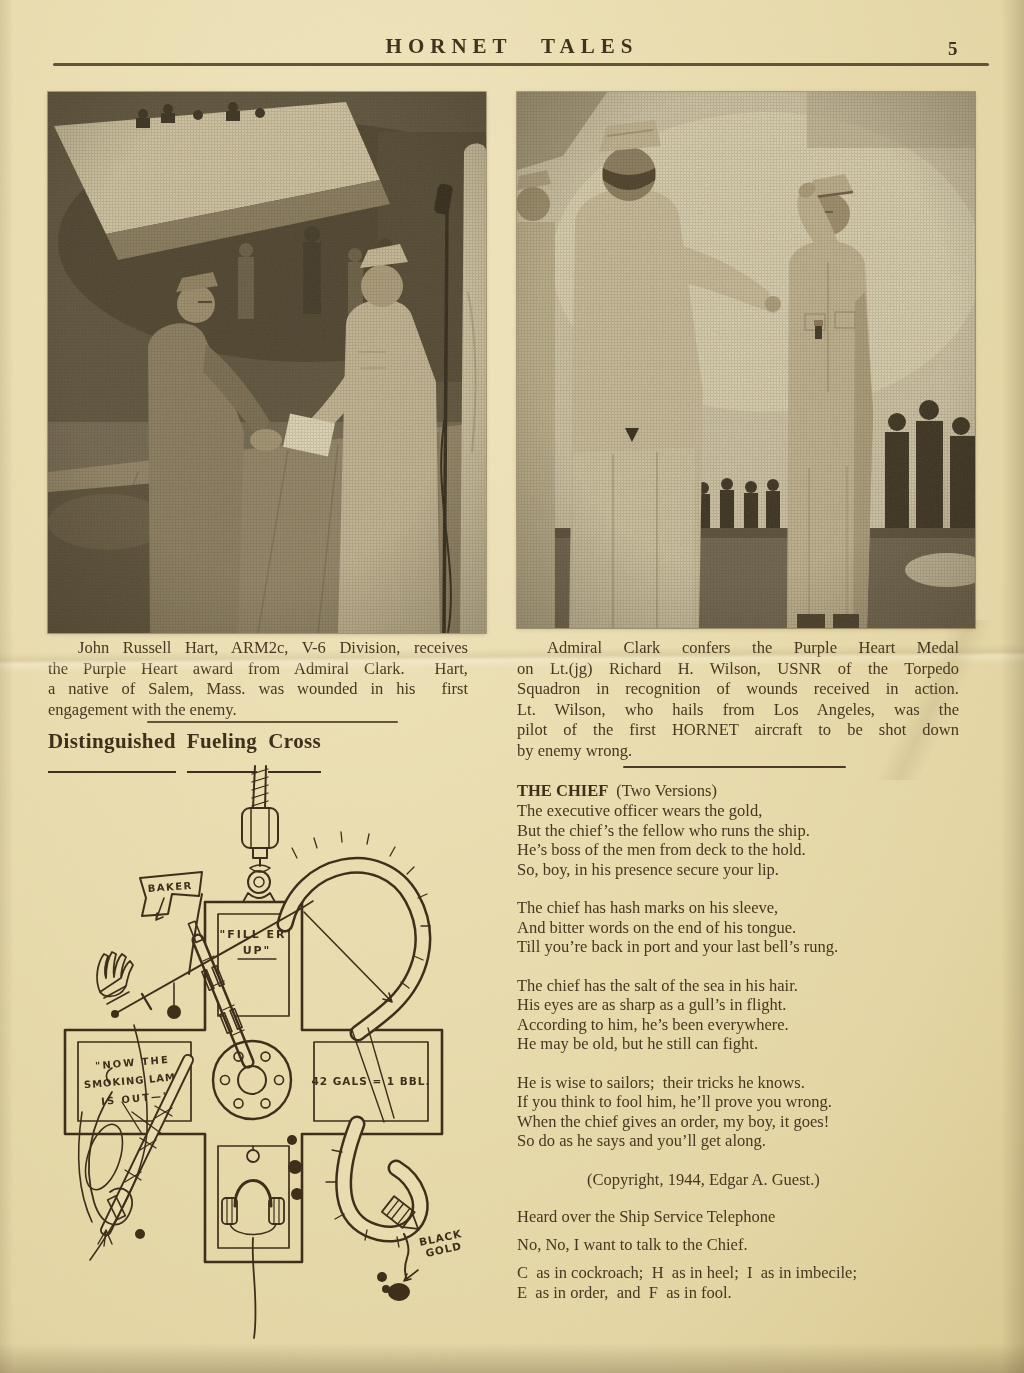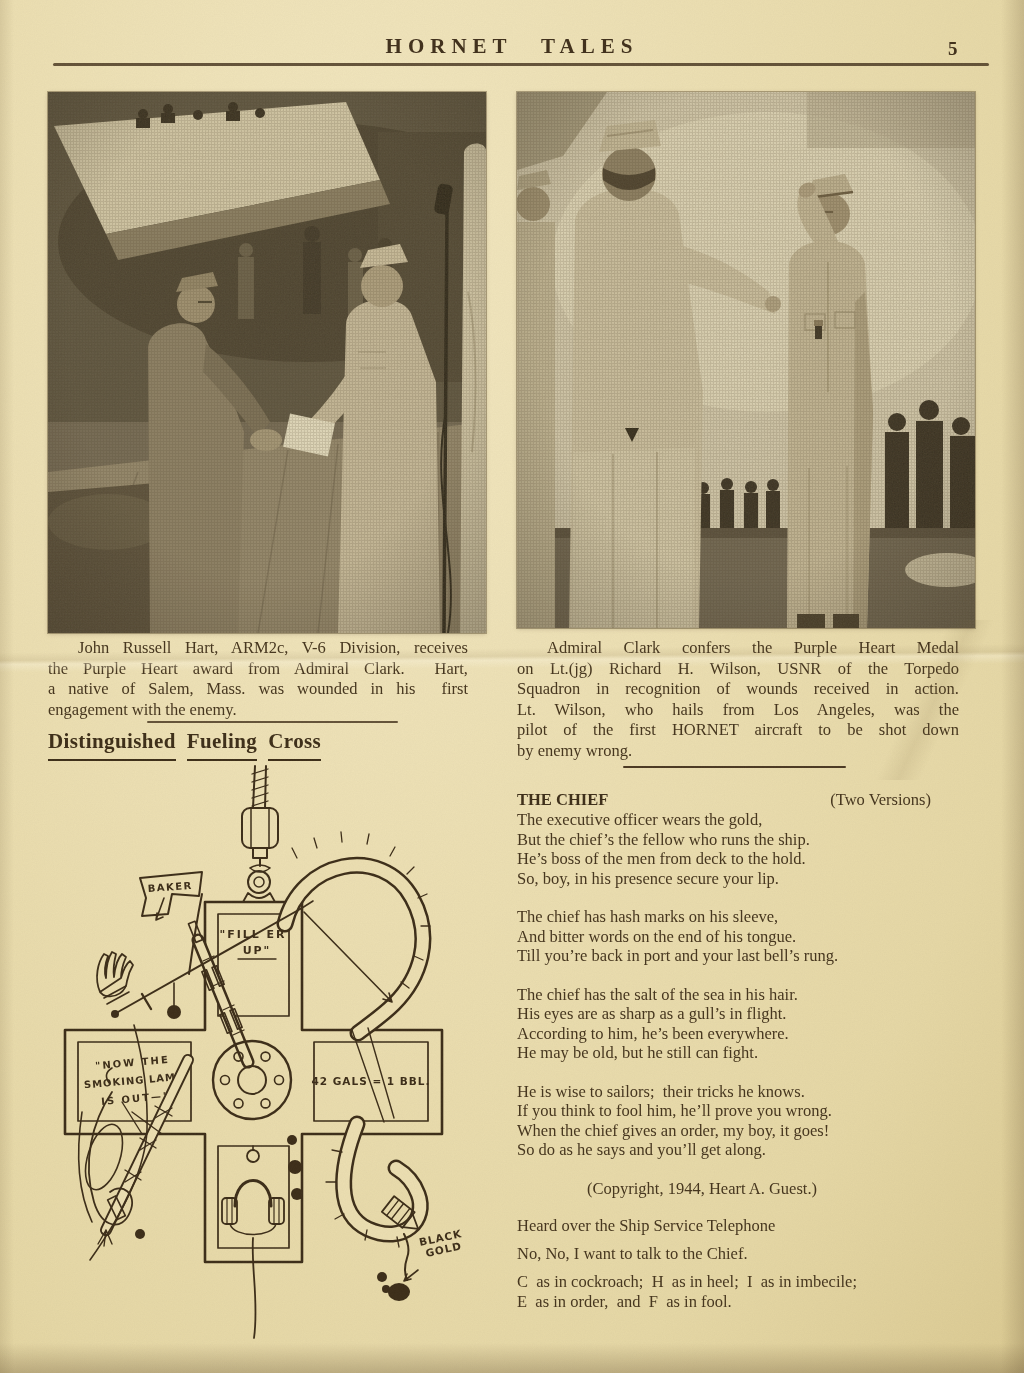--- a/index.html
+++ b/index.html
@@ -23,25 +23,25 @@
   .photo-right{left:517px;top:92px;width:458px;height:536px;}
   
   .caption{font-size:16.5px;color:#44341d;}
   .caption > div{line-height:20.5px;text-align:justify;text-align-last:justify;white-space:pre-wrap;}
   .caption > div:last-child{text-align-last:left;}
   .caption > div:first-child{text-indent:30px;}
   .caption-left{left:48px;top:638px;width:420px;}
   .caption-right{left:517px;top:638px;width:442px;}
   
   .fc-heading{left:48px;top:729px;font-size:21px;font-weight:bold;color:#3c2d18;letter-spacing:.4px;}
-  .fc-heading span{border-bottom:2.5px solid #3c2d18;padding-bottom:6px;margin-right:11px;}
+  .fc-heading span{border-bottom:2.5px solid #3c2d18;padding-bottom:18px;margin-right:11px;}
   
   .right-col{left:517px;top:766px;width:430px;font-size:16.5px;color:#44341d;}
   .rule-right{width:223px;height:2px;background:#4a3822;margin-left:106px;border-radius:2px;}
-  .chief-row{display:flex;justify-content:space-between;width:414px;margin-top:22px;line-height:20px;}
+  .chief-row{display:flex;width:414px;margin-top:13px;line-height:20px;gap:8px;}
   .chief-title{font-weight:bold;color:#3c2d18;}
   .poem{}
   .stanza{margin-bottom:19px;}
   .stanza > div{line-height:19.5px;white-space:pre-wrap;}
   .copyright{margin-top:2px;margin-left:70px;line-height:20px;}
   .heard{margin-top:17px;line-height:20px;}
   .tel1{margin-top:8px;line-height:20px;}
   .telspell{margin-top:8px;}
   .telspell > div{line-height:20px;white-space:pre-wrap;}
   
@@ -439,21 +439,21 @@
           <div>According to him, he’s been everywhere.</div>
           <div>He may be old, but he still can fight.</div>
         </div>
       <div class="stanza">
           <div>He is wise to sailors;  their tricks he knows.</div>
           <div>If you think to fool him, he’ll prove you wrong.</div>
           <div>When the chief gives an order, my boy, it goes!</div>
           <div>So do as he says and you’ll get along.</div>
         </div>
     </div>
-    <div class="copyright">(Copyright, 1944, Heart A. Guest.)</div>
+    <div class="copyright">(Copyright, 1944, Edgar A. Guest.)</div>
     <div class="heard">Heard over the Ship Service Telephone</div>
     <div class="tel1">No, No, I want to talk to the Chief.</div>
     <div class="telspell">
         <div>C  as in cockroach;  H  as in heel;  I  as in imbecile;</div>
         <div>E  as in order,  and  F  as in fool.</div>
       </div>
   </div>
 
   <div class="abs crease-h"></div>
   <div class="abs crease-d"></div>

